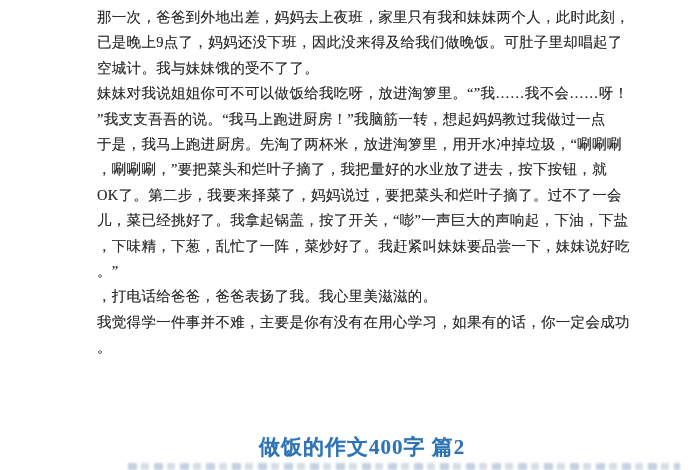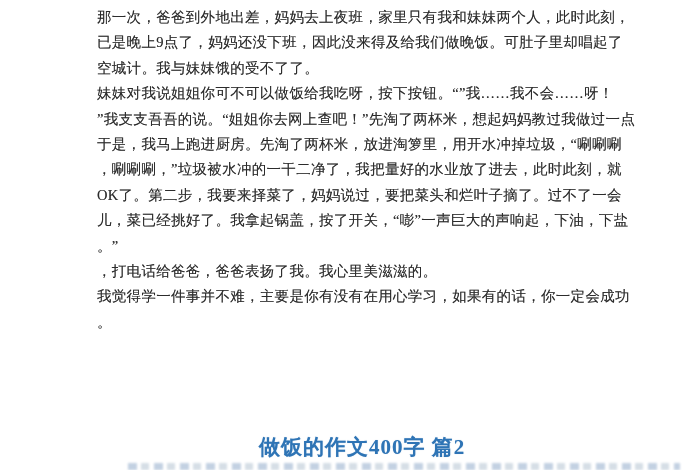--- a/index.html
+++ b/index.html
@@ -63,26 +63,27 @@
 </style>
 </head>
 <body>
 
 <div class="page">
 
   <div class="text-block" id="text-block">
       <div class="line">那一次，爸爸到外地出差，妈妈去上夜班，家里只有我和妹妹两个人，此时此刻，</div>
       <div class="line">已是晚上9点了，妈妈还没下班，因此没来得及给我们做晚饭。可肚子里却唱起了</div>
       <div class="line">空城计。我与妹妹饿的受不了了。</div>
-      <div class="line">妹妹对我说姐姐你可不可以做饭给我吃呀，按下按钮。“”我……我不会……呀！</div>
-      <div class="line">”我支支吾吾的说。“姐姐你去网上查吧！”先淘了两杯米，想起妈妈教过我做过一点</div>
+      <div class="line">妹妹对我说姐姐你可不可以做饭给我吃呀，放进淘箩里。“”我……我不会……呀！</div>
+      <div class="line">”我支支吾吾的说。“我马上跑进厨房！”我脑筋一转，想起妈妈教过我做过一点</div>
       <div class="line">于是，我马上跑进厨房。先淘了两杯米，放进淘箩里，用开水冲掉垃圾，“唰唰唰</div>
-      <div class="line">，唰唰唰，”垃圾被水冲的一干二净了，我把量好的水业放了进去，此时此刻，就</div>
+      <div class="line">，唰唰唰，”要把菜头和烂叶子摘了，我把量好的水业放了进去，按下按钮，就</div>
       <div class="line">OK了。第二步，我要来择菜了，妈妈说过，要把菜头和烂叶子摘了。过不了一会</div>
       <div class="line">儿，菜已经挑好了。我拿起锅盖，按了开关，“嘭”一声巨大的声响起，下油，下盐</div>
+      <div class="line">，下味精，下葱，乱忙了一阵，菜炒好了。我赶紧叫妹妹要品尝一下，妹妹说好吃</div>
       <div class="line">。”</div>
       <div class="line">，打电话给爸爸，爸爸表扬了我。我心里美滋滋的。</div>
       <div class="line">我觉得学一件事并不难，主要是你有没有在用心学习，如果有的话，你一定会成功</div>
       <div class="line">。</div>
     </div>
 
   <h2 class="section-heading">做饭的作文400字 篇2</h2>
 
   <div class="truncated-line"></div>
 

